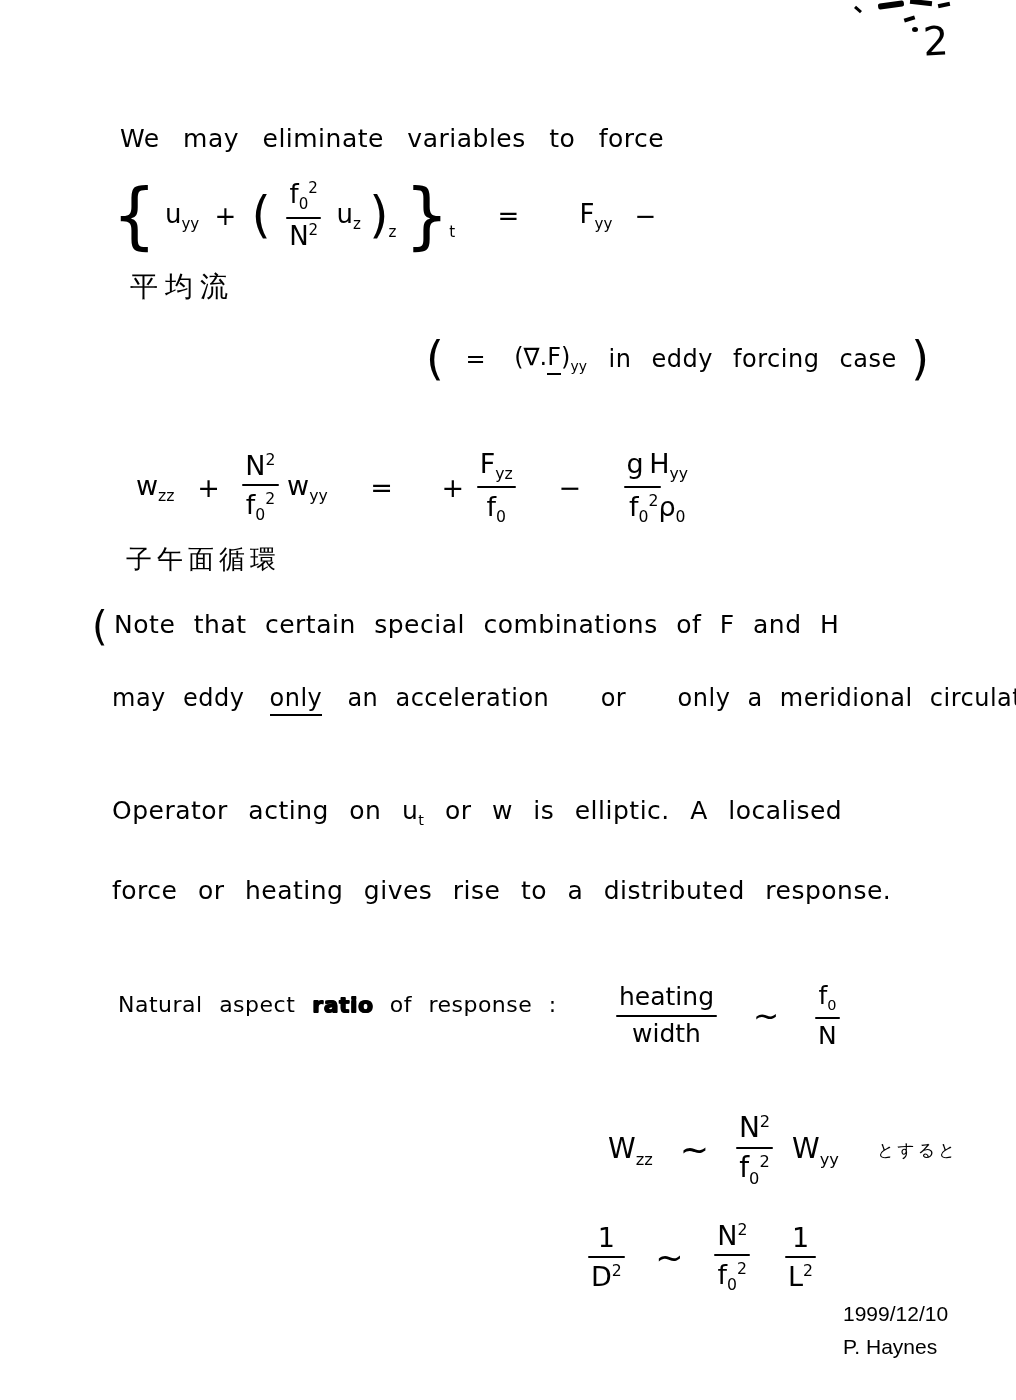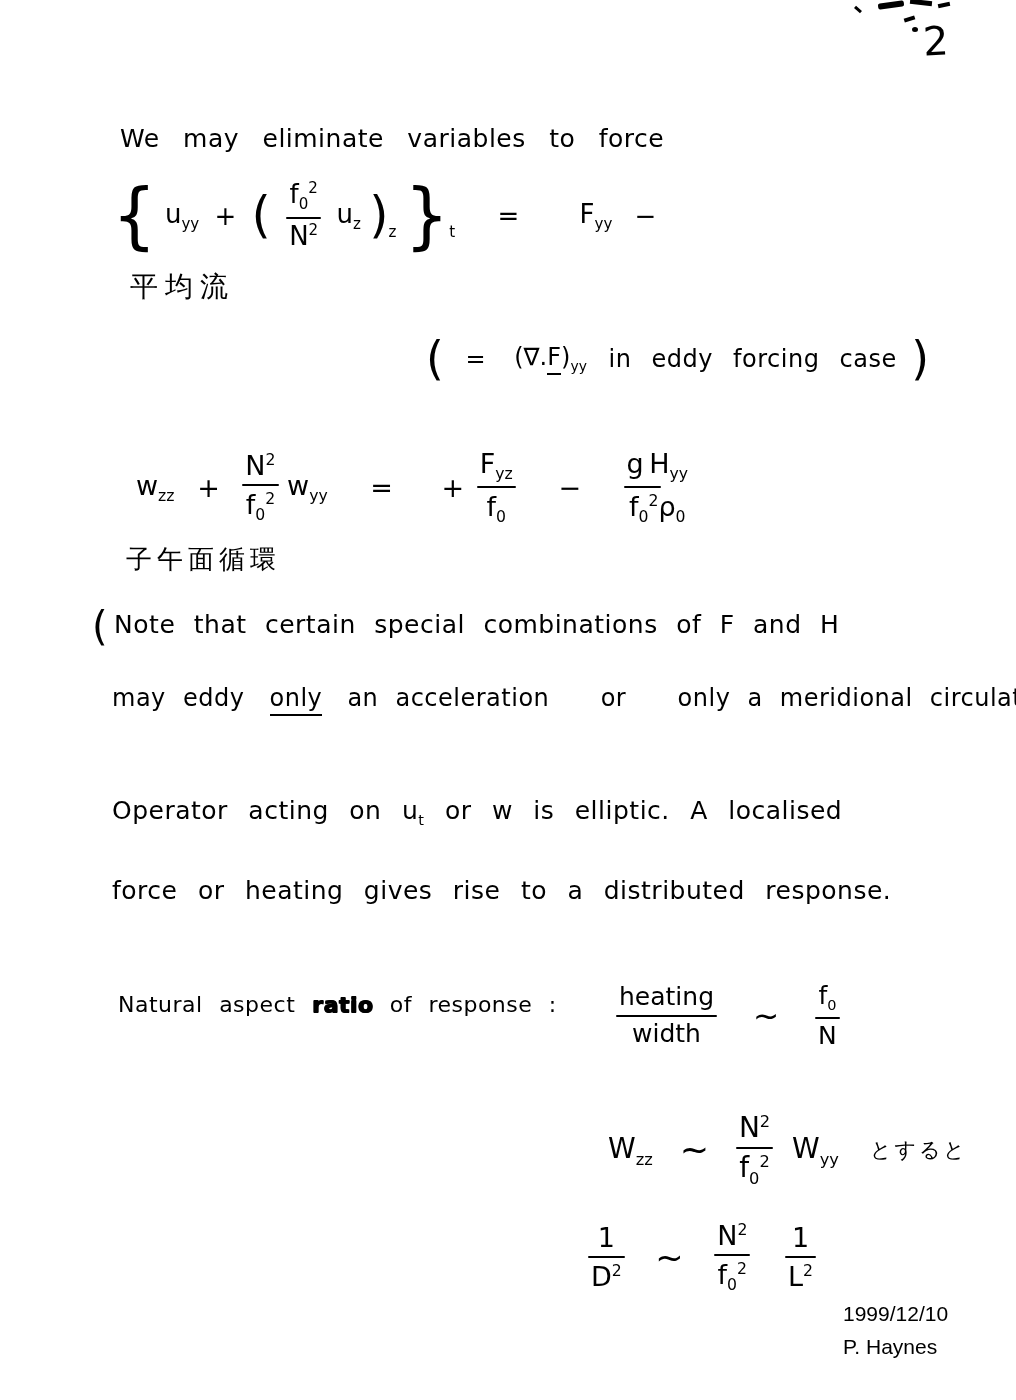--- a/index.html
+++ b/index.html
@@ -163,21 +163,21 @@
 
 <div class="abs eq scale1">
   <span class="tok"><span>W</span><sub>zz</sub></span>
   <span class="tok sim" style="margin:0 18px;">~</span>
   <span class="frac">
     <span class="num"><span>N</span><sup>2</sup></span>
     <span class="fbar"></span>
     <span class="den"><span>f</span><sub>0</sub><sup>2</sup></span>
   </span>
   <span class="tok" style="margin-left:10px;"><span>W</span><sub>yy</sub></span>
-  <span class="tok" style="margin-left:22px;font-size:21px;letter-spacing:3px;">とすると</span>
+  <span class="tok" style="margin-left:29px;font-size:17px;letter-spacing:3px;">とすると</span>
 </div>
 
 <div class="abs eq scale2">
   <span class="frac">
     <span class="num">1</span>
     <span class="fbar"></span>
     <span class="den"><span>D</span><sup>2</sup></span>
   </span>
   <span class="tok sim" style="margin:0 22px;">~</span>
   <span class="frac">

